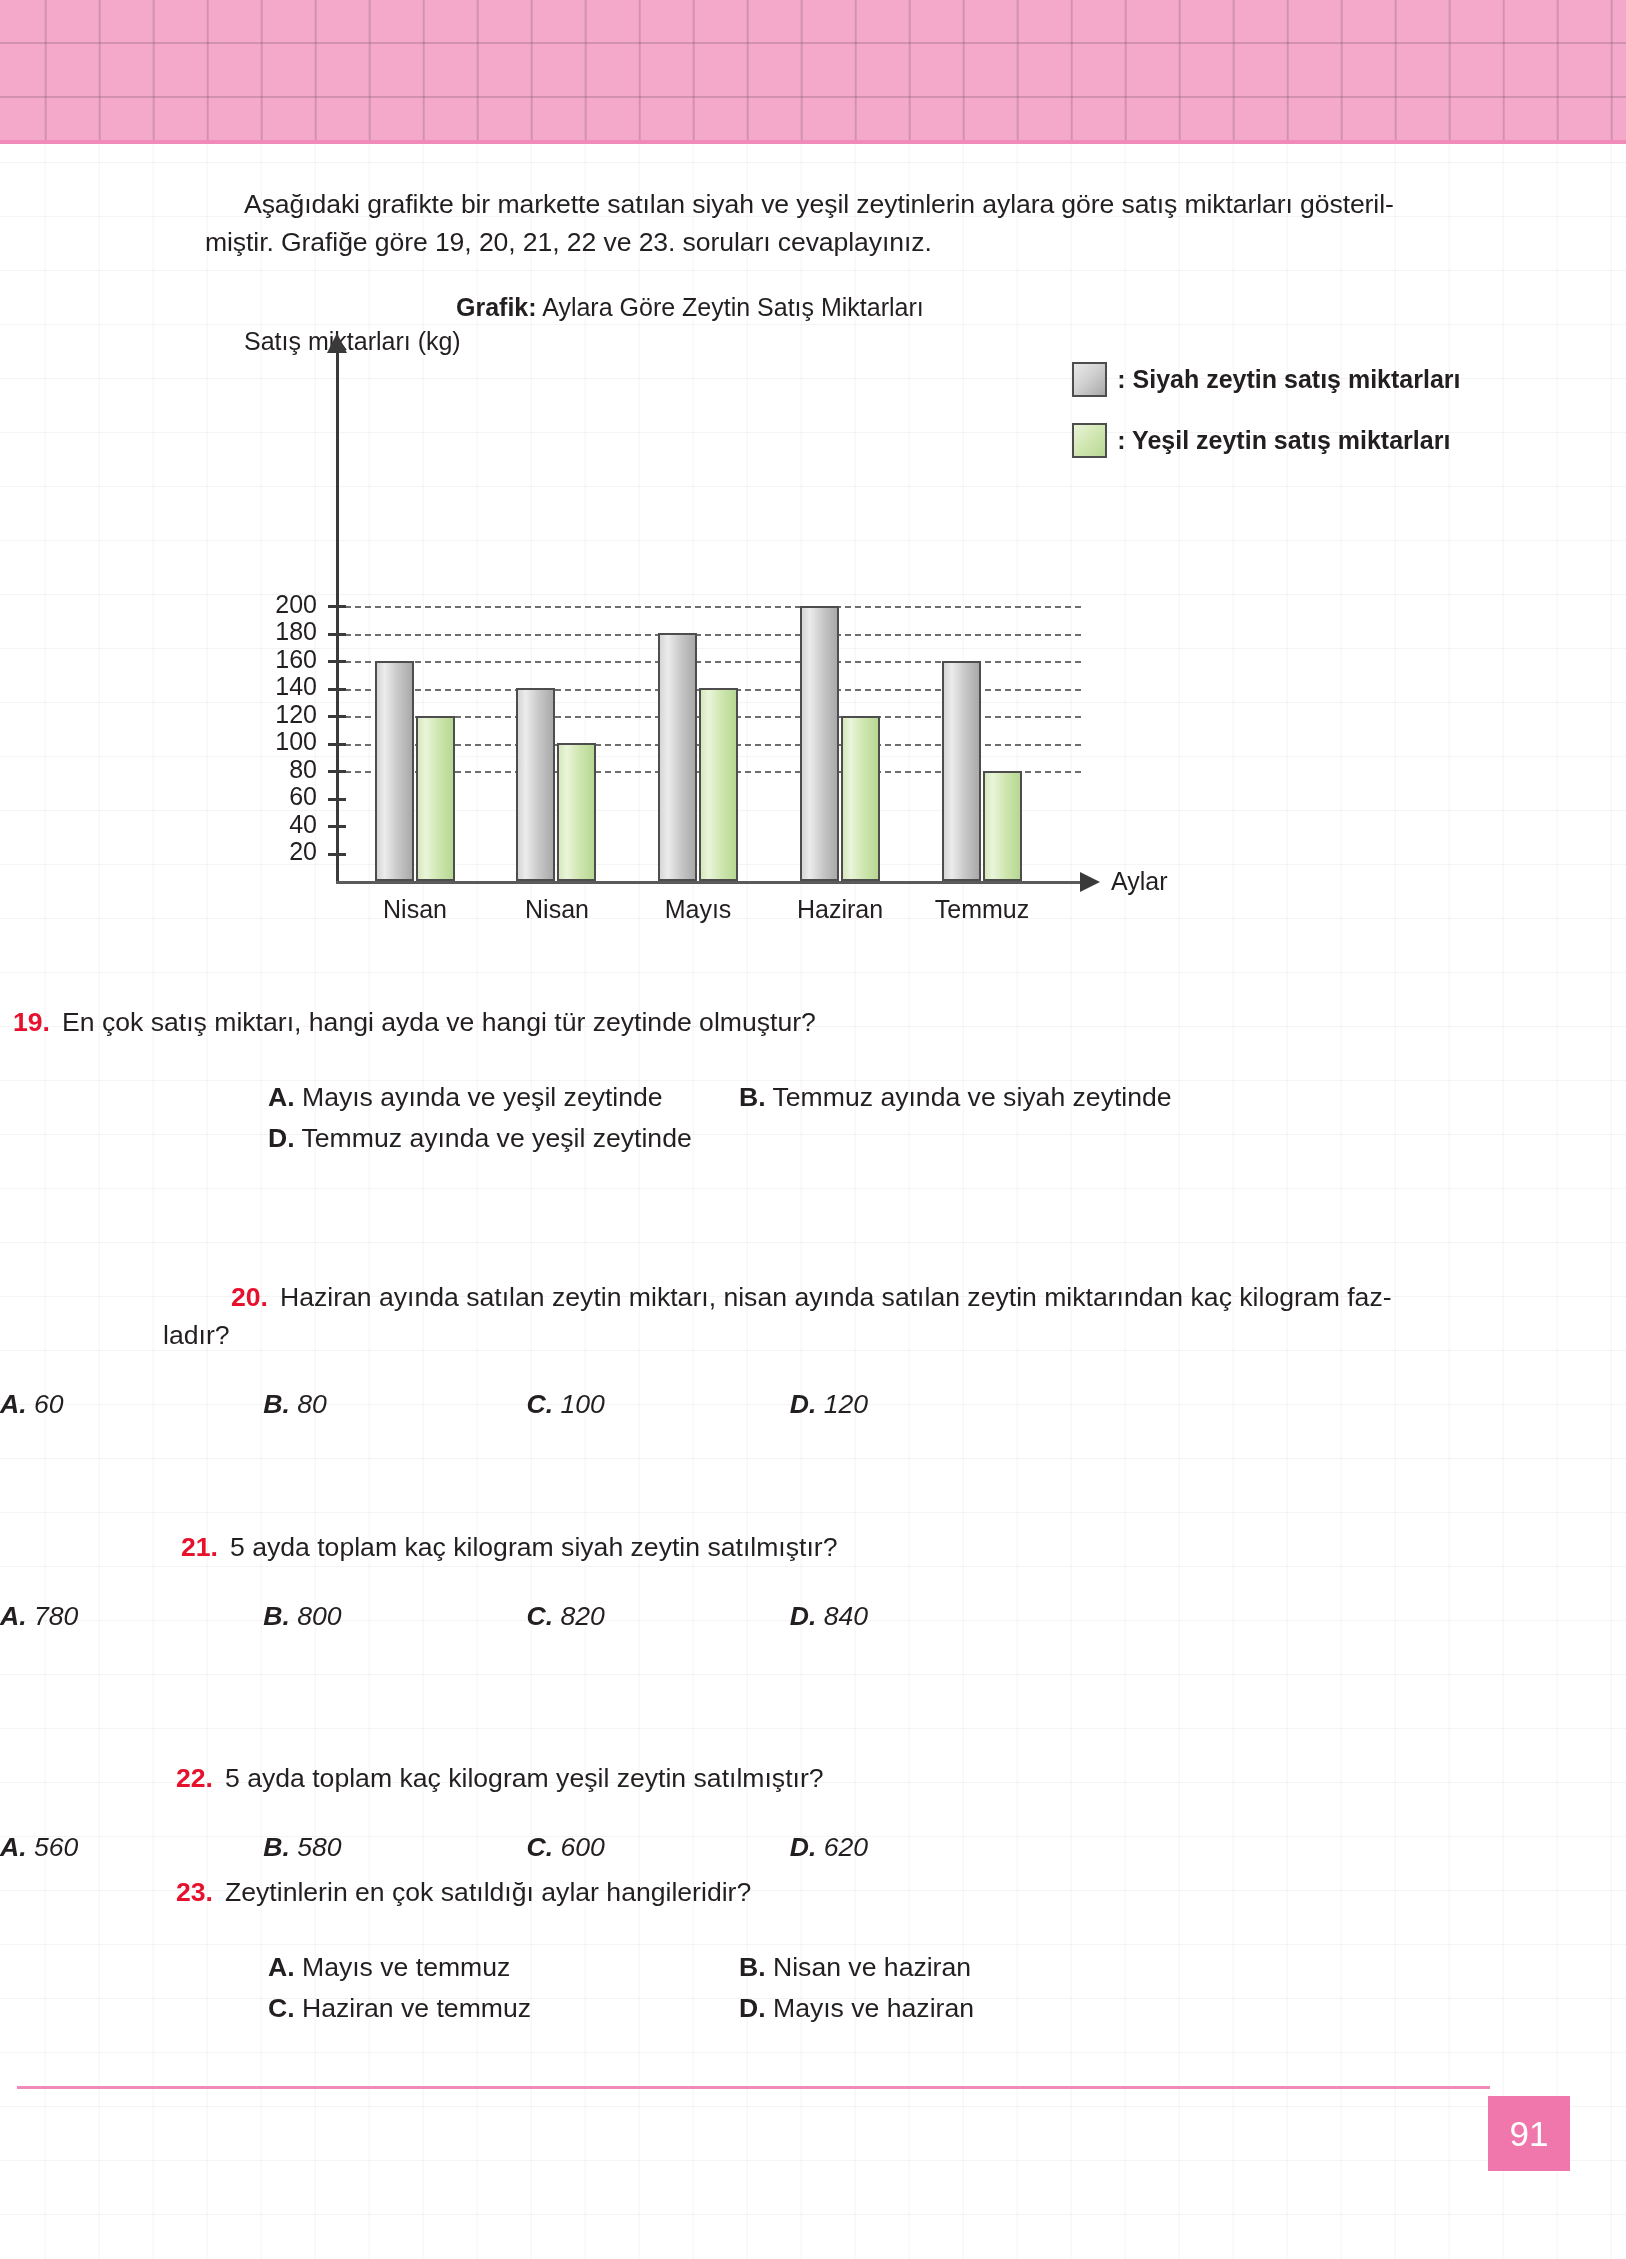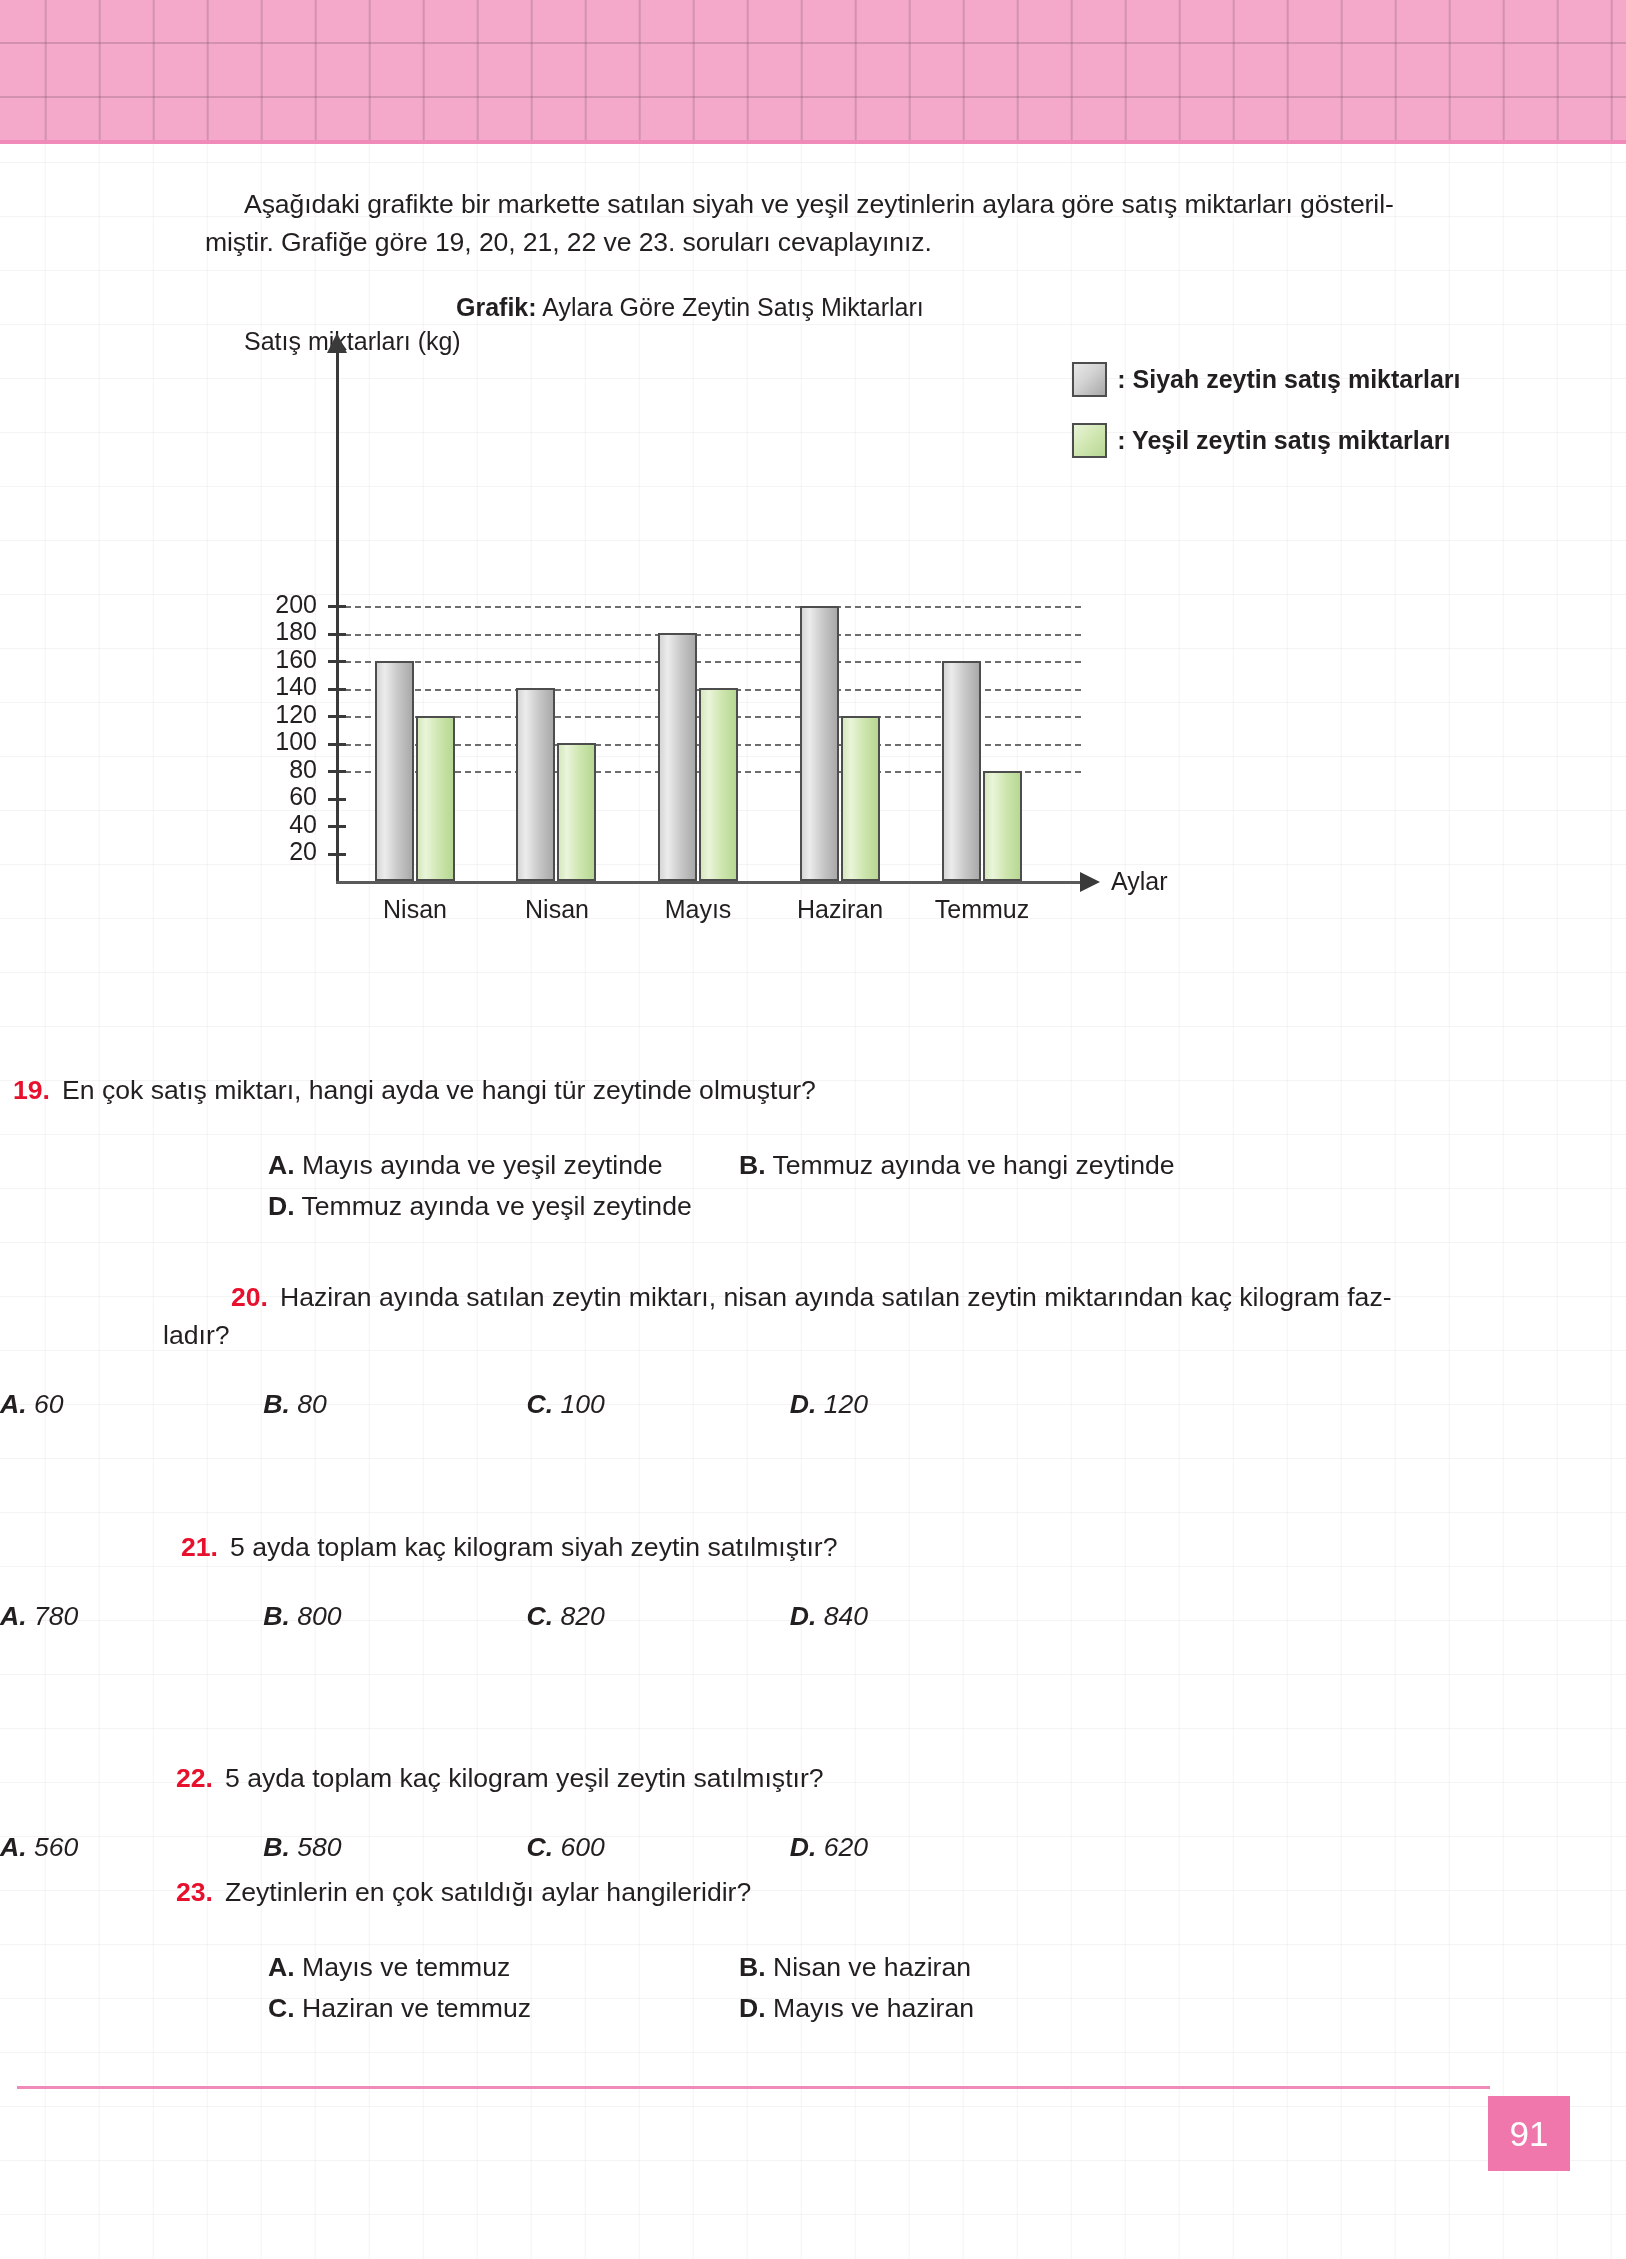--- a/index.html
+++ b/index.html
@@ -268,34 +268,34 @@
         <div class="legend-swatch black"></div>
         <div class="legend-text">: Siyah zeytin satış miktarları</div>
       </div>
       <div class="legend-row">
         <div class="legend-swatch green"></div>
         <div class="legend-text">: Yeşil zeytin satış miktarları</div>
       </div>
     </div>
   </div>
 
-  <div class="question" style="top:1072px;">
+  <div class="question" style="top:1004px;">
     <div class="q-head">
       <span class="q-num">19.</span>
       <span class="q-text">En çok satış miktarı, hangi ayda ve hangi tür zeytinde olmuştur?</span>
     </div>
     <div class="opts-2col">
       <div class="row">
         <div class="col opt">
           <b>A.</b>
           <span>Mayıs ayında ve yeşil zeytinde</span>
         </div>
         <div class="col c2 opt">
           <b>B.</b>
-          <span>Temmuz ayında ve hangi zeytinde</span>
+          <span>Temmuz ayında ve siyah zeytinde</span>
         </div>
       </div>
       <div class="row">
         <div class="col c2 opt">
           <b>D.</b>
           <span>Temmuz ayında ve yeşil zeytinde</span>
         </div>
       </div>
     </div>
   </div>

